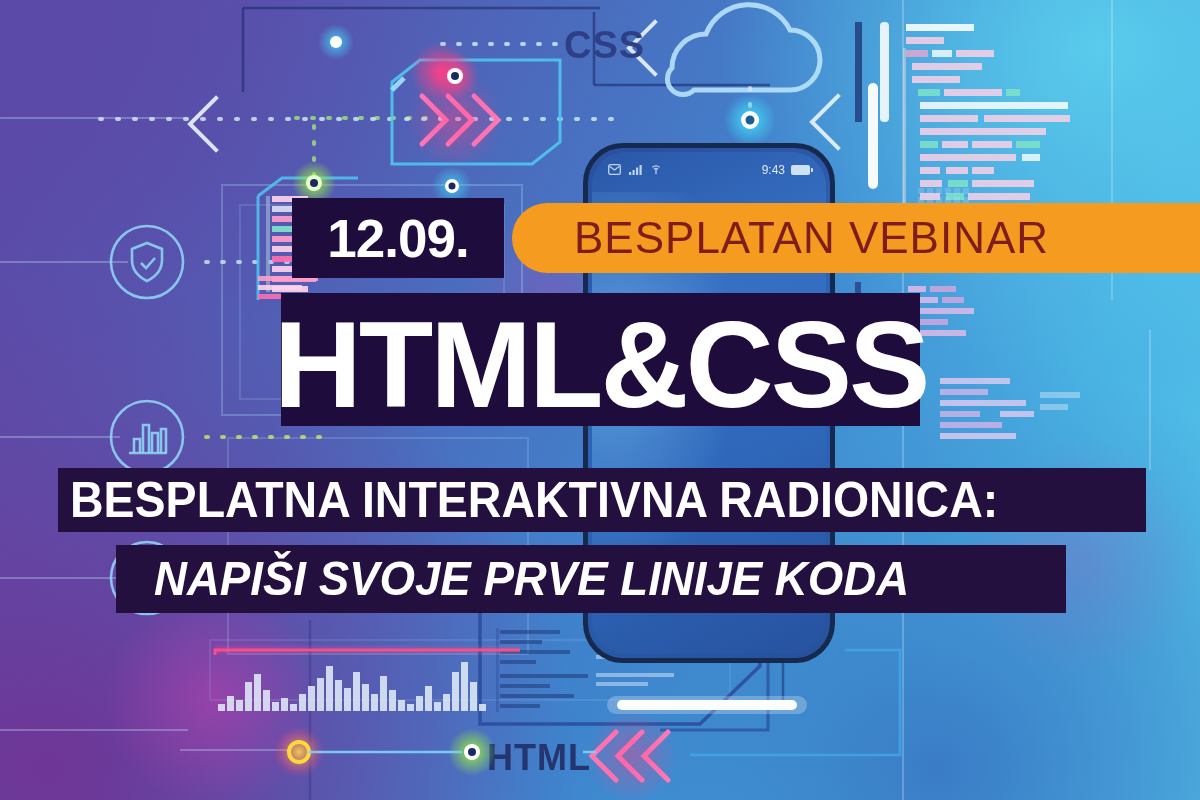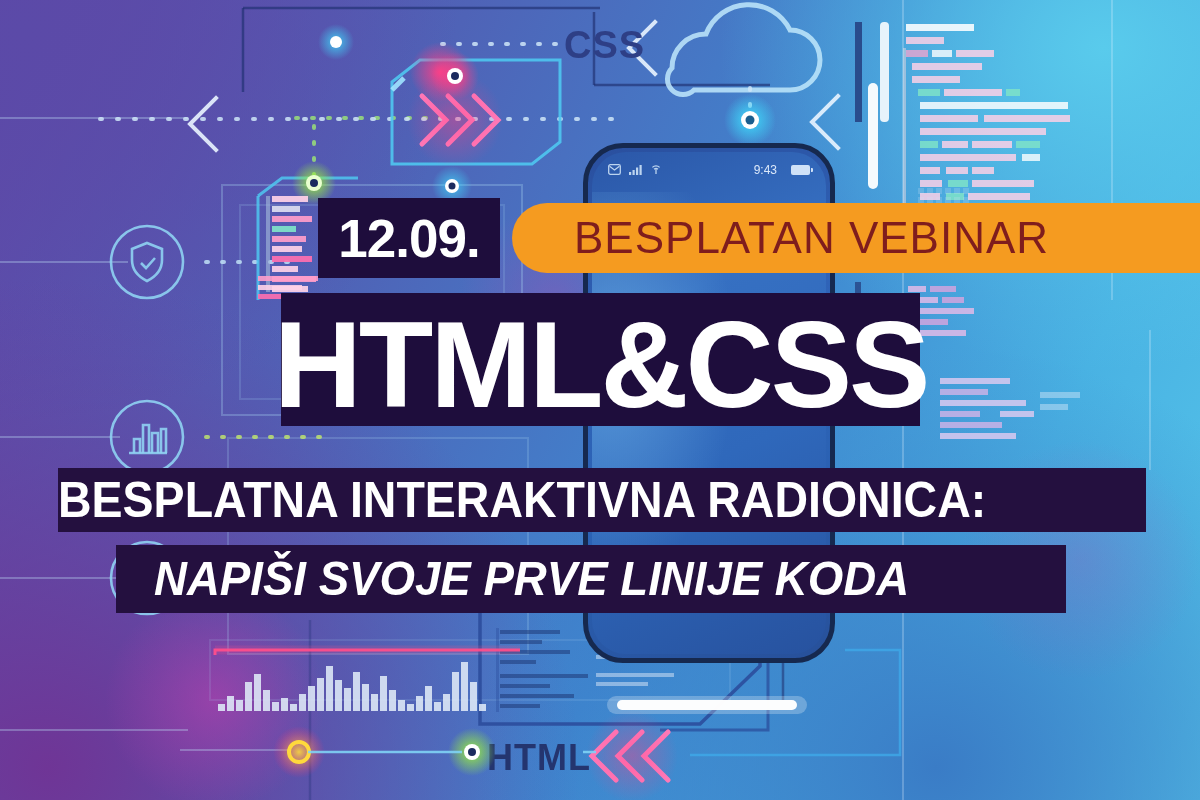--- a/index.html
+++ b/index.html
@@ -18,22 +18,22 @@
       linear-gradient(115deg, #6046a6 0%, #4f63b7 30%, #3f86cf 58%, #49b2e3 80%, #56c6ea 100%);
     text-decoration: underline;
   }
 
   
   .bg-layer{ position:absolute; inset:0; }
   .bg-layer svg{ position:absolute; inset:0; width:1200px; height:800px; }
 
   
   .date-box{
-    position:absolute; left:318px; top:198px;
-    width:182px; height:80px;
+    position:absolute; left:292px; top:198px;
+    width:212px; height:80px;
     background:#1e0d3c;
     display:flex; align-items:center; justify-content:center;
     z-index:40;
   }
   .date-box .date-text{
     color:#ffffff;
     font-size:53px;
     font-weight:bold;
     letter-spacing:-1px;
     line-height:1;
@@ -72,20 +72,21 @@
     letter-spacing:-3px;
     line-height:1;
     font-family:"Liberation Sans", sans-serif;
   }
 
   .sub1-box{
     position:absolute; left:58px; top:468px;
     width:1088px; height:64px;
     background:#24103f;
     display:flex; align-items:center;
+    padding-left:12px;
     z-index:40;
   }
   .sub1-box .sub1-text{
     color:#ffffff;
     font-size:50px;
     font-weight:bold;
     letter-spacing:0px;
     line-height:1;
     transform:scaleX(0.93);
     transform-origin:left center;
@@ -128,21 +129,21 @@
     position:absolute; inset:4px;
     border-radius:34px;
     background:linear-gradient(155deg,#2b57a8 0%,#3670c2 30%,#2f68bb 60%,#27529f 100%);
     overflow:hidden;
   }
   .status-bar{
     position:absolute; top:9px; left:16px; right:16px; height:18px;
     display:flex; align-items:center; justify-content:space-between;
   }
   .status-left{ display:flex; align-items:center; gap:8px; }
-  .status-right{ display:flex; align-items:center; gap:14px; }
+  .status-right{ display:flex; align-items:center; gap:6px; }
   .status-time{ color:#dbe8fa; font-size:12px; font-family:"Liberation Sans", sans-serif; }
   .batt{
     width:19px; height:10px; border-radius:2px;
     background:#cfe1f7; position:relative;
   }
   .batt::after{ content:""; position:absolute; right:-3px; top:3px; width:2px; height:4px; background:#cfe1f7; border-radius:0 1px 1px 0; }
   .phone-glow{
     position:absolute; left:-40px; top:40px; width:200px; height:420px;
     background:radial-gradient(ellipse at 30% 40%, rgba(140,215,255,.40), rgba(140,215,255,0) 62%);
     pointer-events:none;

